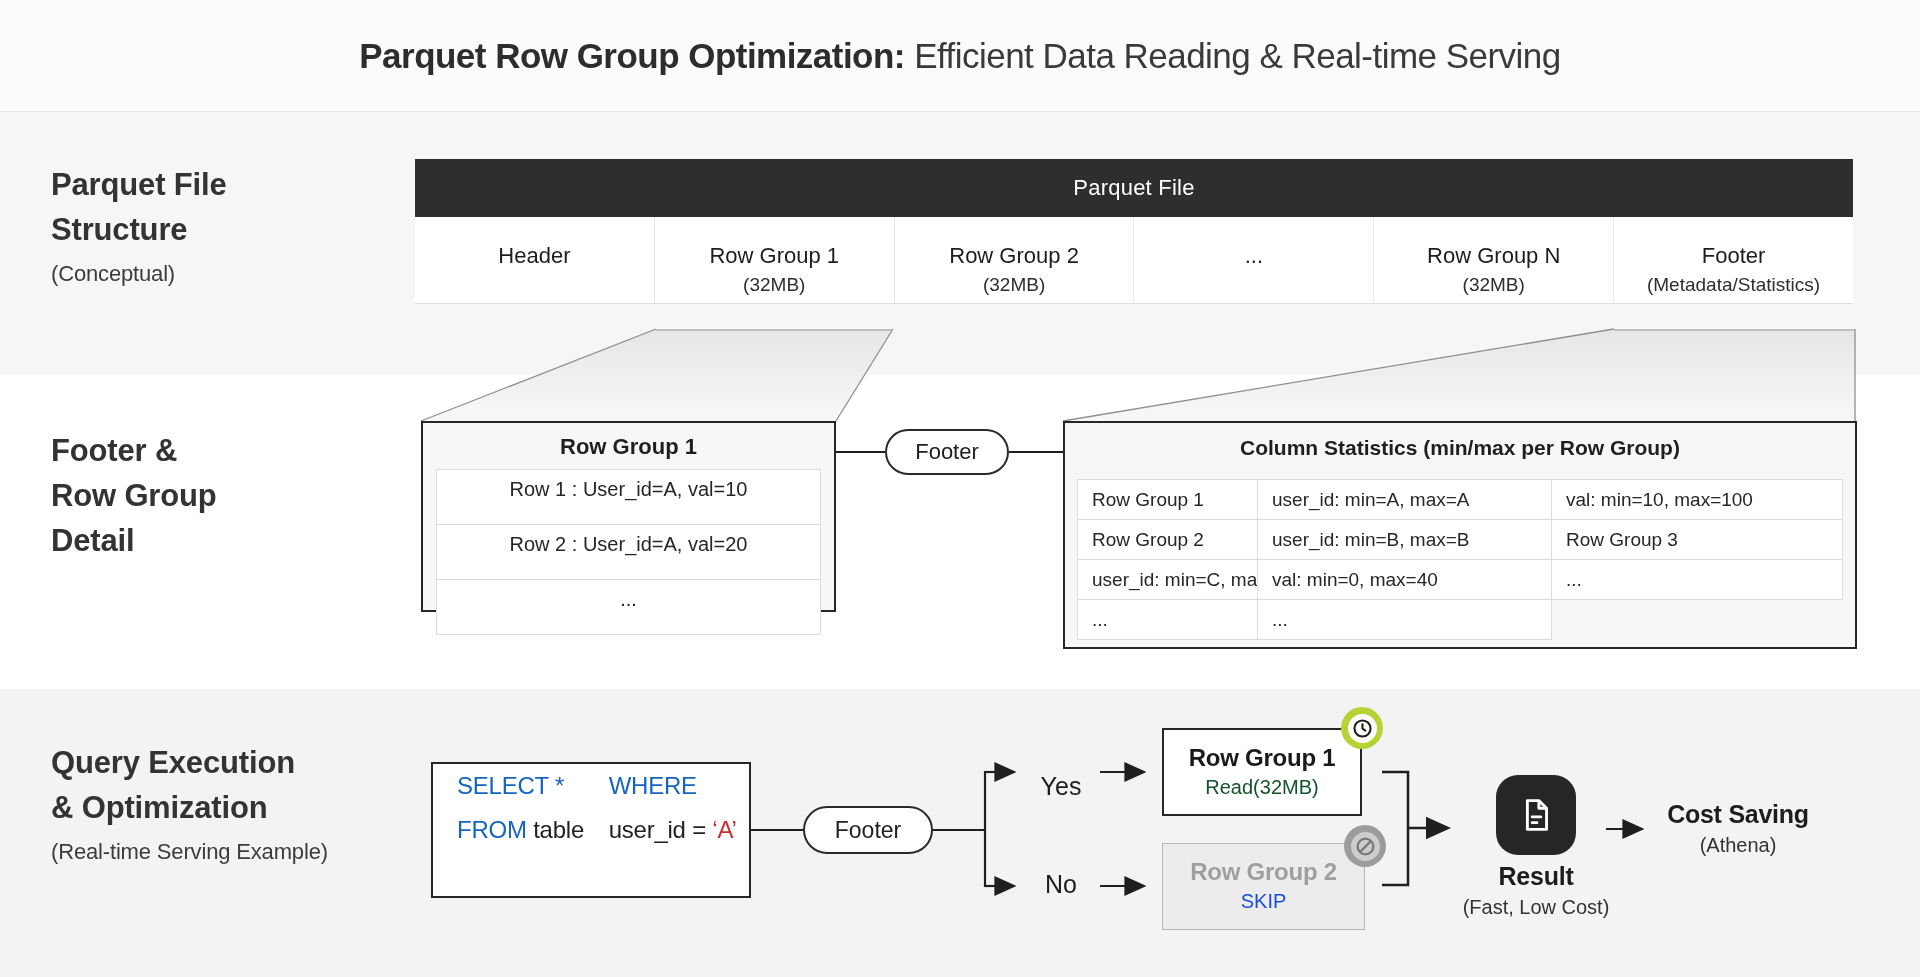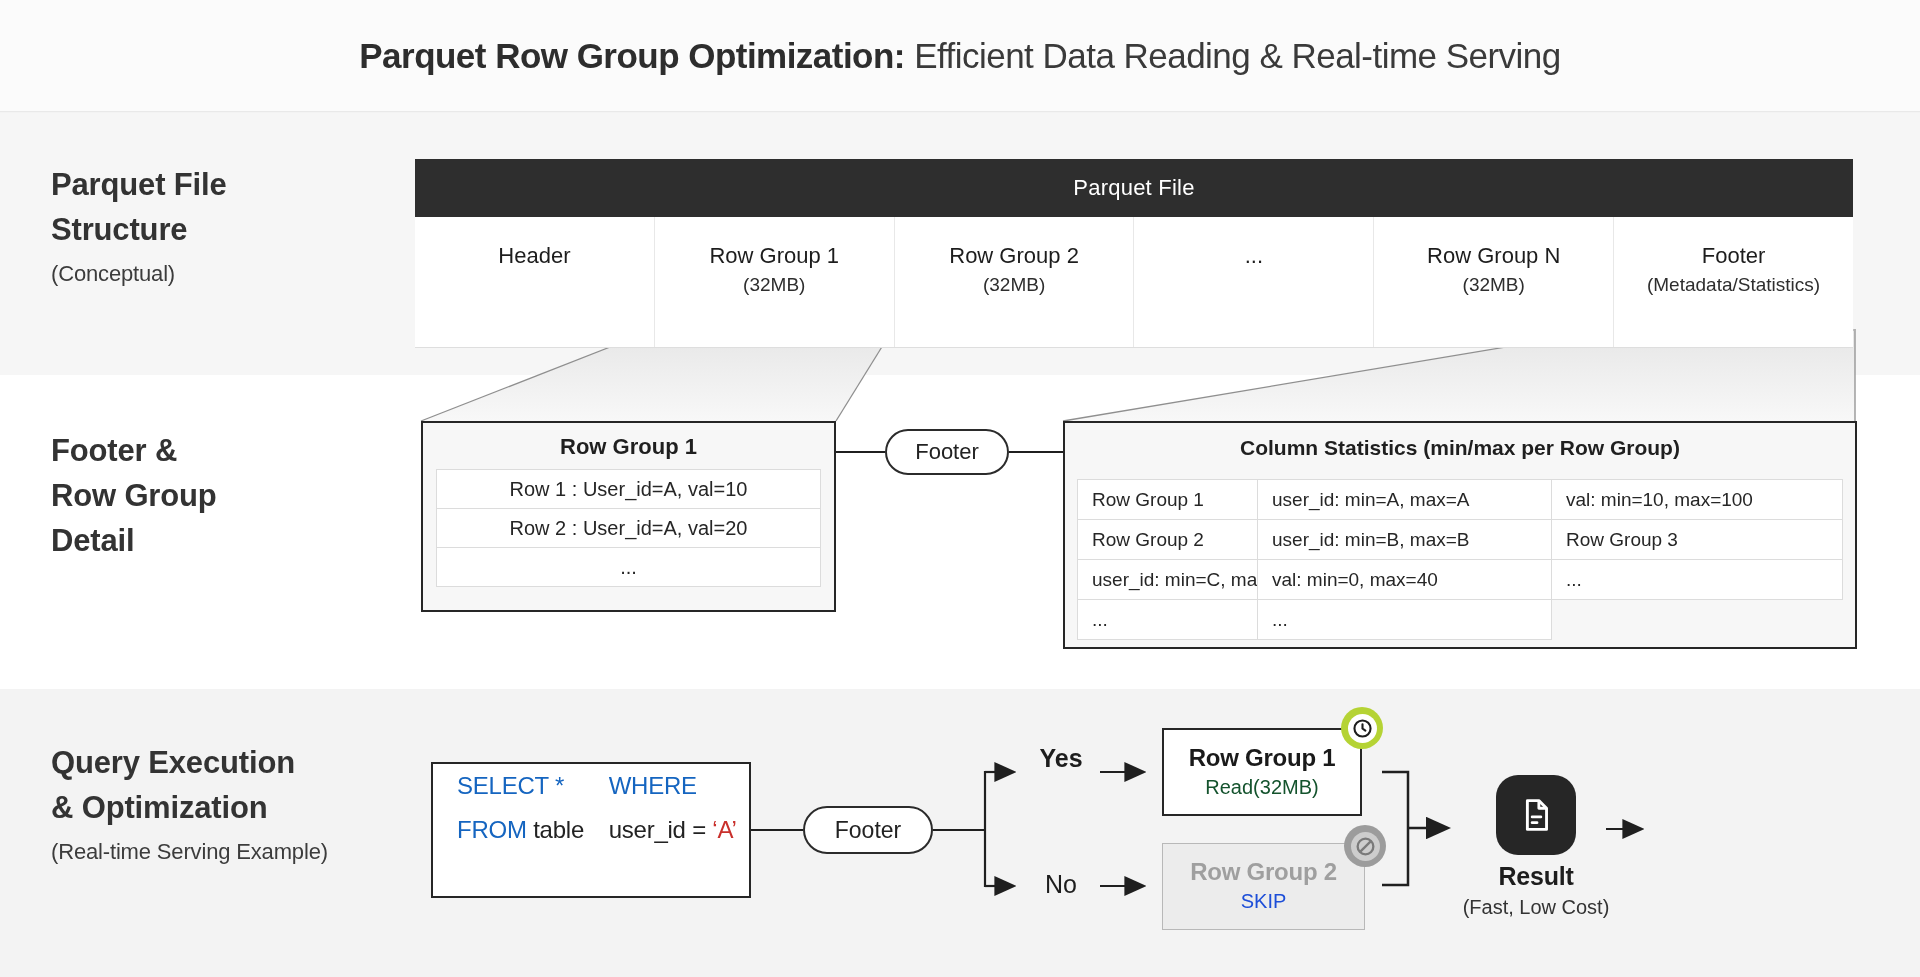--- a/index.html
+++ b/index.html
@@ -21,29 +21,29 @@
   .page-title{left:0;top:36px;width:1920px;text-align:center;font-size:35px;letter-spacing:-0.015em;color:#2d2d2d;}
   .page-title .tb{font-weight:700;}
   .page-title .tr{font-weight:400;color:#3a3a3a;}
   
   .sec-label{color:#333;letter-spacing:-0.01em;}
   .sec-label .big{font-size:31px;font-weight:700;line-height:45px;display:block;}
   .sec-label .small{font-size:22px;font-weight:400;color:#3c3c3c;display:block;margin-top:9px;}
   
   .file-table{left:415px;top:159px;width:1438px;}
   .file-table-header{height:58px;background:#2e2e2e;color:#fff;display:flex;align-items:center;justify-content:center;font-size:22px;font-weight:500;letter-spacing:0.01em;}
-  .file-cells{display:flex;height:131px;background:#fff;border-bottom:1px solid #dedede;}
+  .file-cells{display:flex;height:87px;background:#fff;border-bottom:1px solid #dedede;}
   .file-cell{flex:1;border-right:1px solid #e8e8e8;text-align:center;padding-top:24px;}
   .file-cell:last-child{border-right:none;}
   .file-cell .nm{display:block;font-size:22px;font-weight:500;color:#1d1d1d;line-height:30px;}
   .file-cell .sb{display:block;font-size:19px;font-weight:400;color:#2e2e2e;line-height:28px;}
   
   .rg-box{left:421px;top:421px;width:415px;height:191px;background:#f7f7f7;border:2px solid #262626;padding:11px 13px 0 13px;}
   .rg-box .bx-title{text-align:center;font-size:22px;font-weight:600;color:#1f1f1f;margin-bottom:10px;}
-  .inner-row{background:#fff;border:1px solid #dcdcdc;margin-top:-1px;height:40px;line-height:38px;text-align:center;font-size:20px;color:#262626;}
+  .inner-row{background:#fff;border:1px solid #dcdcdc;margin-top:-1px;height:56px;line-height:38px;text-align:center;font-size:20px;color:#262626;}
   .pill{background:#fff;border:2px solid #2b2b2b;border-radius:26px;display:flex;align-items:center;justify-content:center;font-size:22px;color:#222;}
   .pill-1{left:885px;top:429px;width:124px;height:46px;}
   .pill-2{left:803px;top:806px;width:130px;height:48px;font-size:23px;}
   .stats-box{left:1063px;top:421px;width:794px;height:228px;background:#f7f7f7;border:2px solid #262626;padding:13px 12px 0 12px;}
   .stats-box .bx-title{text-align:center;font-size:21px;font-weight:600;color:#1f1f1f;margin-bottom:19px;}
   .stats-grid{display:grid;grid-template-columns:180px 294px 1fr;border-top:1px solid #dcdcdc;border-left:1px solid #dcdcdc;}
   .stats-cell{background:#fff;border-right:1px solid #dcdcdc;border-bottom:1px solid #dcdcdc;height:40px;line-height:39px;font-size:19px;color:#262626;padding-left:14px;white-space:nowrap;overflow:hidden;}
   
   .sql-box{left:431px;top:762px;width:320px;height:136px;background:#fff;border:2px solid #262626;display:flex;flex-direction:row;justify-content:space-between;padding-left:24px;font-size:24px;font-weight:500;letter-spacing:-0.01em;line-height:44px;color:#222;}
   .kw{color:#1565c0;}
@@ -203,21 +203,21 @@
     </div>
     <div>
       <span class="kw">WHERE</span>
       <span>user_id =</span>
       <span class="strlit">‘A’</span>
     </div>
   </div>
 
   <div class="abs pill pill-2">Footer</div>
 
-  <div class="abs branch-label" style="left:1026px;top:744px;font-weight:bold;">Yes</div>
+  <div class="abs branch-label" style="left:1026px;top:772px;">Yes</div>
   <div class="abs branch-label" style="left:1026px;top:870px;">No</div>
 
   <div class="abs flow-box read-box">
     <div class="fb-title">Row Group 1</div>
     <div class="fb-sub">Read(32MB)</div>
   </div>
 
   <div class="abs badge badge-read">
     <div class="face">
       <svg width="23" height="23" viewBox="0 0 24 24">
@@ -247,14 +247,18 @@
       <path d="M27 9 V17 H35" fill="none" stroke="#ffffff" stroke-width="3" stroke-linejoin="round"></path>
       <line x1="20" y1="26" x2="29" y2="26" stroke="#ffffff" stroke-width="3" stroke-linecap="round"></line>
       <line x1="20" y1="32" x2="25" y2="32" stroke="#ffffff" stroke-width="3" stroke-linecap="round"></line>
     </svg>
   </div>
   <div class="abs caption result-caption">
     <span class="cap-b">Result</span>
     <span class="cap-s">(Fast, Low Cost)</span>
   </div>
 
+  <div class="abs caption cost-caption">
+    <span class="cap-b">Cost Saving</span>
+    <span class="cap-s">(Athena)</span>
+  </div>
 
 </div>
 
 </body></html>

